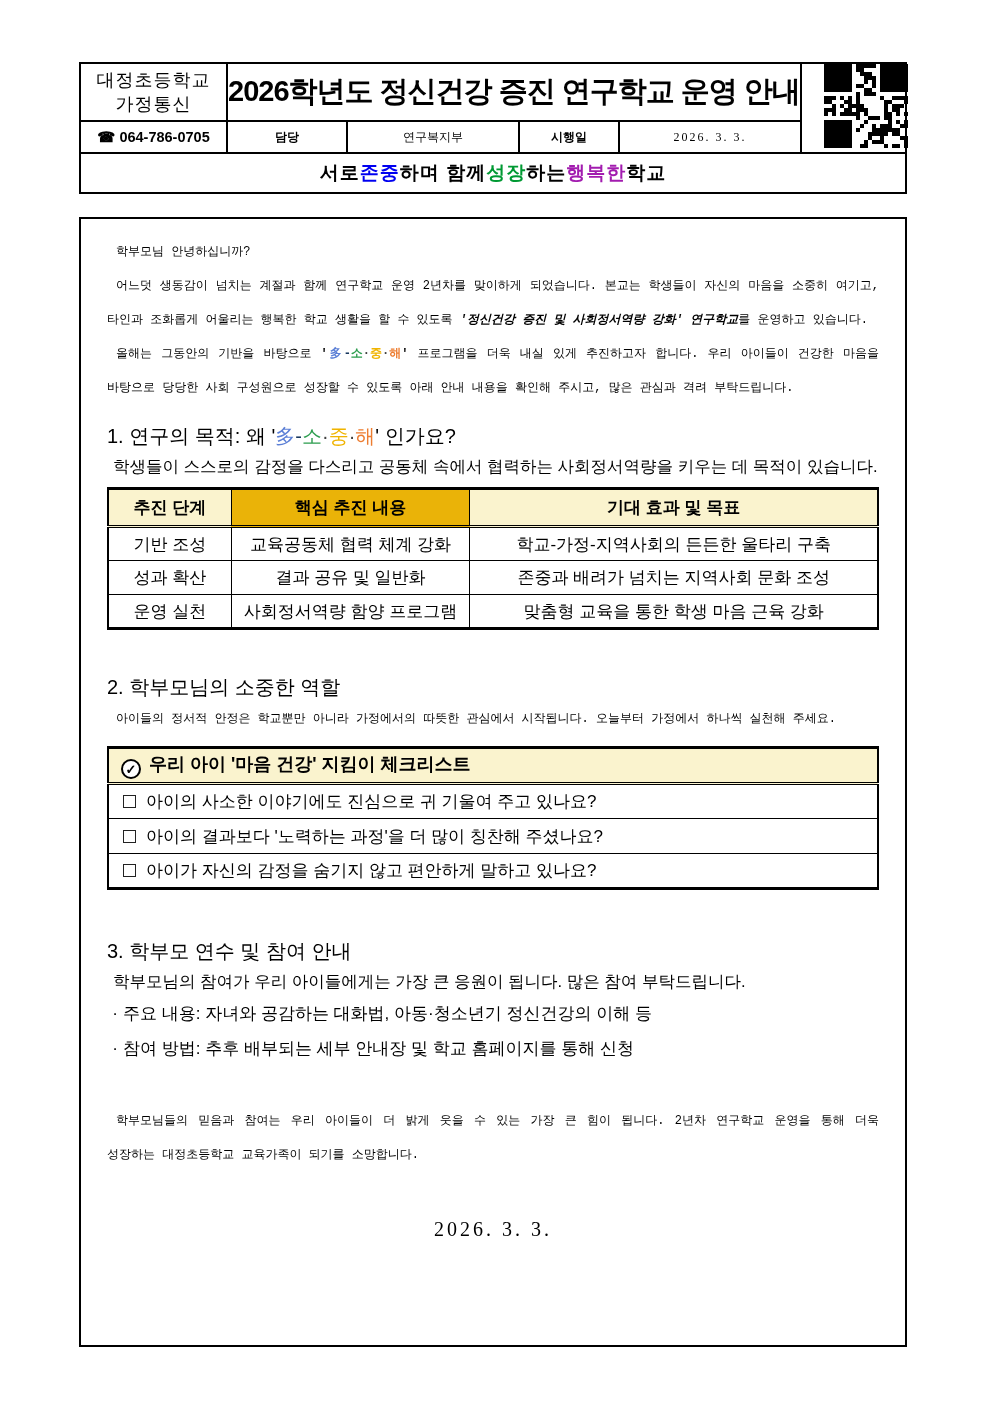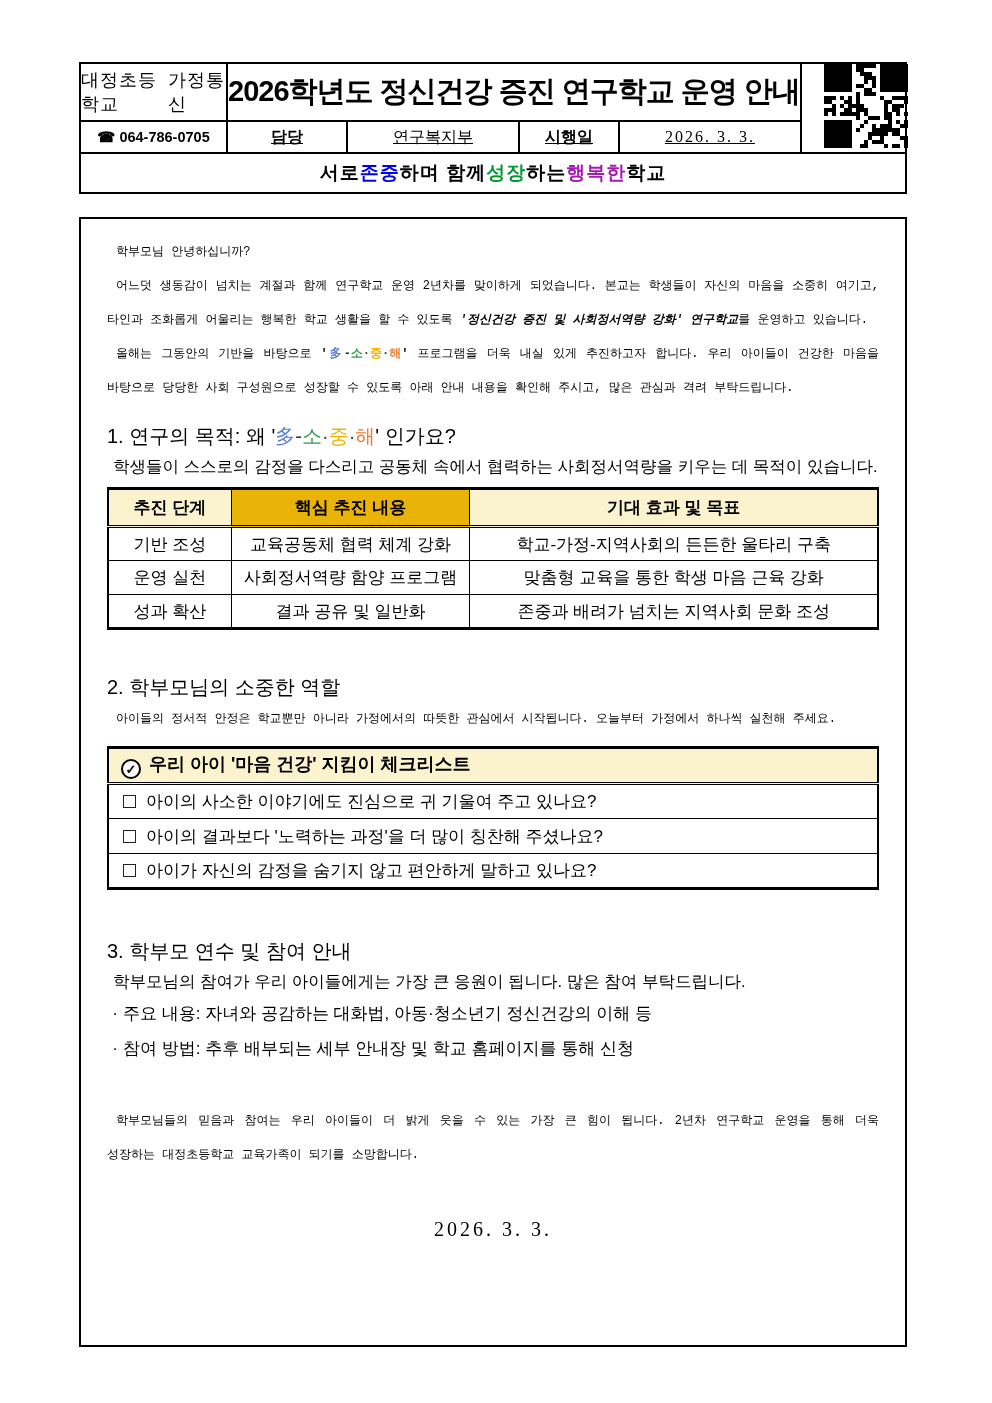--- a/index.html
+++ b/index.html
@@ -8,38 +8,38 @@
     width:992px; height:1403px; position:relative;
     font-family:"Liberation Sans", sans-serif; color:#000;
   }
   .page { position:absolute; left:79px; top:62px; width:828px; }
 
   
   .header-box { border:2px solid #000; }
   .header-top { display:grid; grid-template-columns:147px 1fr 130px; grid-template-rows:56px 32px; }
   .org-cell {
     grid-column:1; grid-row:1; border-right:2px solid #000;
-    display:flex; flex-direction:row; align-items:center; justify-content:center;
+    display:flex; flex-direction:column; align-items:center; justify-content:center;
     font-size:18px; line-height:24px; letter-spacing:1px;
   }
   .title-cell {
     grid-column:2; grid-row:1; display:flex; align-items:center; justify-content:center;
     font-size:29px; font-weight:800; letter-spacing:-1px; white-space:nowrap;
   }
   .qr-cell {
     grid-column:3; grid-row:1 / span 2; border-left:2px solid #000;
     display:flex; align-items:center; justify-content:center;
   }
   .phone-cell {
     grid-column:1; grid-row:2; border-top:2px solid #000; border-right:2px solid #000;
     display:flex; align-items:center; justify-content:center;
     font-size:14.5px; font-weight:bold; white-space:nowrap;
   }
   .meta-cells { grid-column:2; grid-row:2; border-top:2px solid #000; display:flex; }
-  .meta-cells > div { display:flex; align-items:center; justify-content:center; font-size:16px;text-decoration:underline; }
+  .meta-cells > div { display:flex; align-items:center; justify-content:center; font-size:12px; }
   .m-label { font-weight:bold; }
   .m1 { width:118px; }
   .m2 { width:172px; border-left:2px solid #000; }
   .m3 { width:100px; border-left:2px solid #000; }
   .m4 { flex:1; border-left:2px solid #000; font-family:"Liberation Serif", serif; letter-spacing:2px; }
   .slogan-row {
     border-top:2px solid #000; height:40px;
     display:flex; align-items:center; justify-content:center;
     font-size:19px; font-weight:bold; letter-spacing:1px;
   }
@@ -280,28 +280,28 @@
           <th style="background: rgb(250, 243, 206);">기대 효과 및 목표</th>
         </tr>
       </thead>
       <tbody>
         <tr>
           <td>기반 조성</td>
           <td>교육공동체 협력 체계 강화</td>
           <td>학교-가정-지역사회의 든든한 울타리 구축</td>
         </tr>
         <tr>
+          <td>성과 확산</td>
+          <td>결과 공유 및 일반화</td>
+          <td>존중과 배려가 넘치는 지역사회 문화 조성</td>
+        </tr>
+        <tr>
           <td>운영 실천</td>
           <td>사회정서역량 함양 프로그램</td>
           <td>맞춤형 교육을 통한 학생 마음 근육 강화</td>
-        </tr>
-        <tr>
-          <td>성과 확산</td>
-          <td>결과 공유 및 일반화</td>
-          <td>존중과 배려가 넘치는 지역사회 문화 조성</td>
         </tr>
       </tbody>
     </table>
 
     <h3 class="sec-heading sec2-h">2. 학부모님의 소중한 역할</h3>
     <p class="para indent">아이들의 정서적 안정은 학교뿐만 아니라 가정에서의 따뜻한 관심에서 시작됩니다. 오늘부터 가정에서 하나씩 실천해 주세요.</p>
 
     <table class="check-table">
       <tbody>
         <tr>

